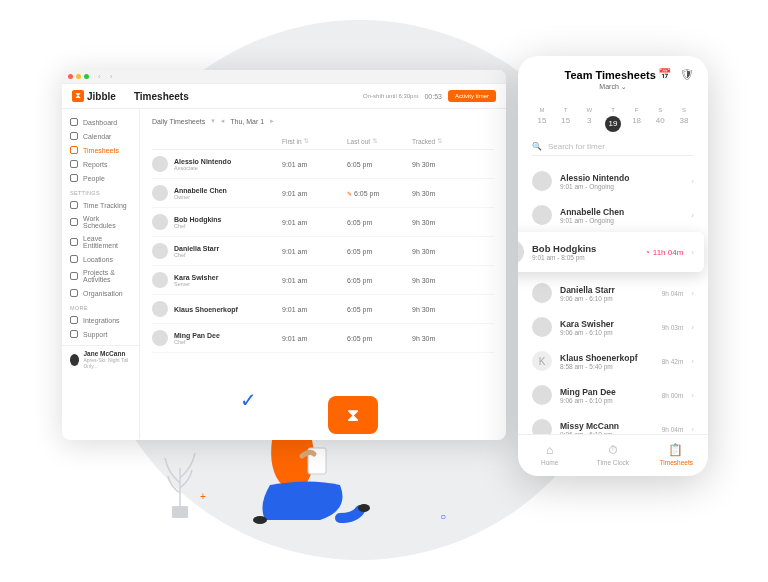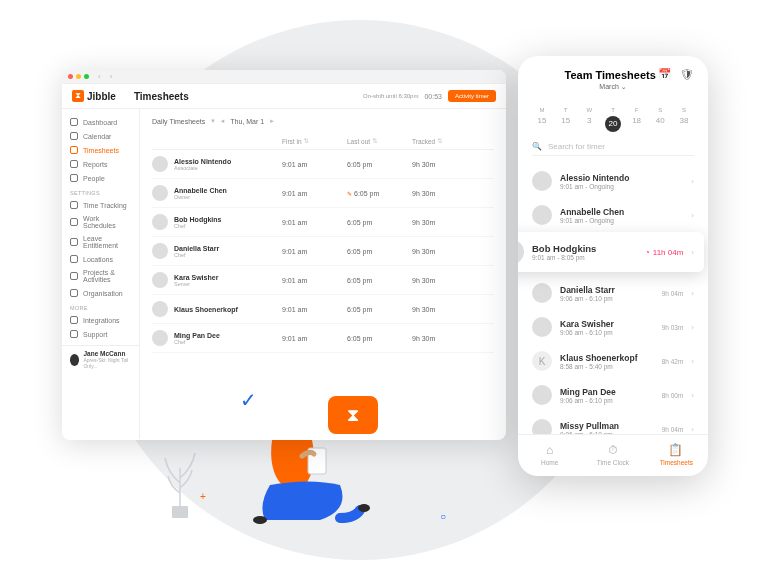--- a/index.html
+++ b/index.html
@@ -289,21 +289,21 @@
       <div class="m-day">
         <div class="dn">T</div>
         <div class="dd">15</div>
       </div>
       <div class="m-day">
         <div class="dn">W</div>
         <div class="dd">3</div>
       </div>
       <div class="m-day sel">
         <div class="dn">T</div>
-        <div class="dd">20</div>
+        <div class="dd">19</div>
       </div>
       <div class="m-day">
         <div class="dn">F</div>
         <div class="dd">18</div>
       </div>
       <div class="m-day">
         <div class="dn">S</div>
         <div class="dd">40</div>
       </div>
       <div class="m-day">
@@ -377,21 +377,21 @@
       <div class="m-info">
           <div class="m-name">Ming Pan Dee</div>
           <div class="m-time">9:06 am - 6:10 pm</div>
         </div>
       <div class="m-badge">8h 00m</div>
       <span class="m-chev">›</span>
       </div>
       <div class="m-item">
         <div class="m-av"></div>
       <div class="m-info">
-          <div class="m-name">Missy Pullman</div>
+          <div class="m-name">Missy McCann</div>
           <div class="m-time">9:06 am - 6:10 pm</div>
         </div>
       <div class="m-badge">9h 04m</div>
       <span class="m-chev">›</span>
       </div>
     </div>
   <div class="m-tabbar">
     <div class="m-tab"><span class="m-tab-ico">⌂</span><span>Home</span></div>
     <div class="m-tab"><span class="m-tab-ico">⏱</span><span>Time Clock</span></div>
     <div class="m-tab active"><span class="m-tab-ico">📋</span><span>Timesheets</span></div>

